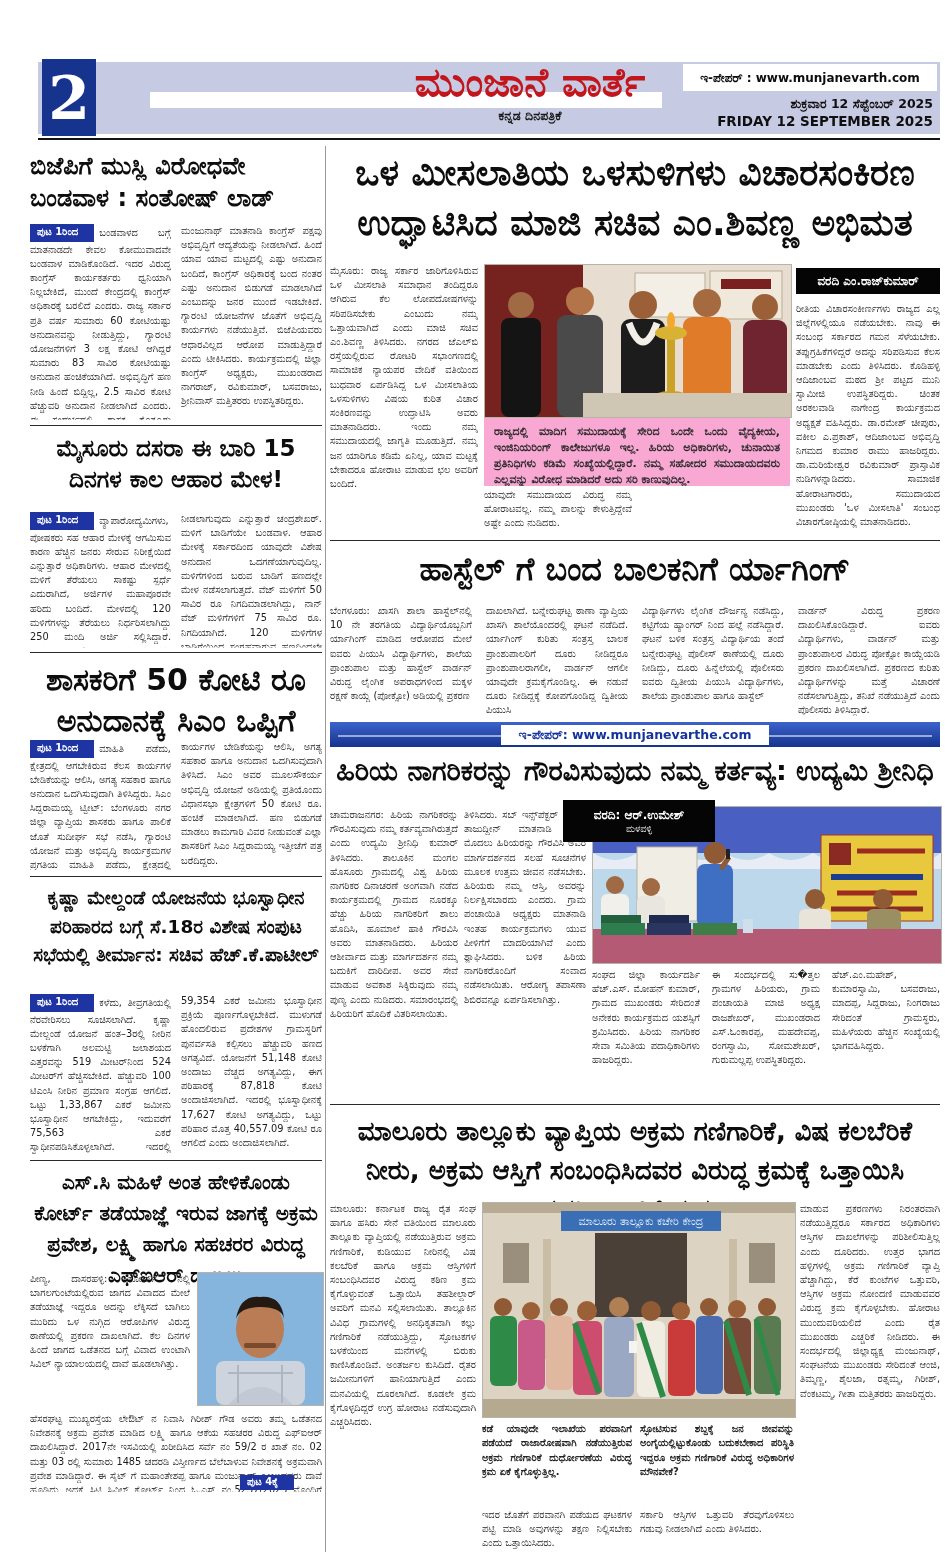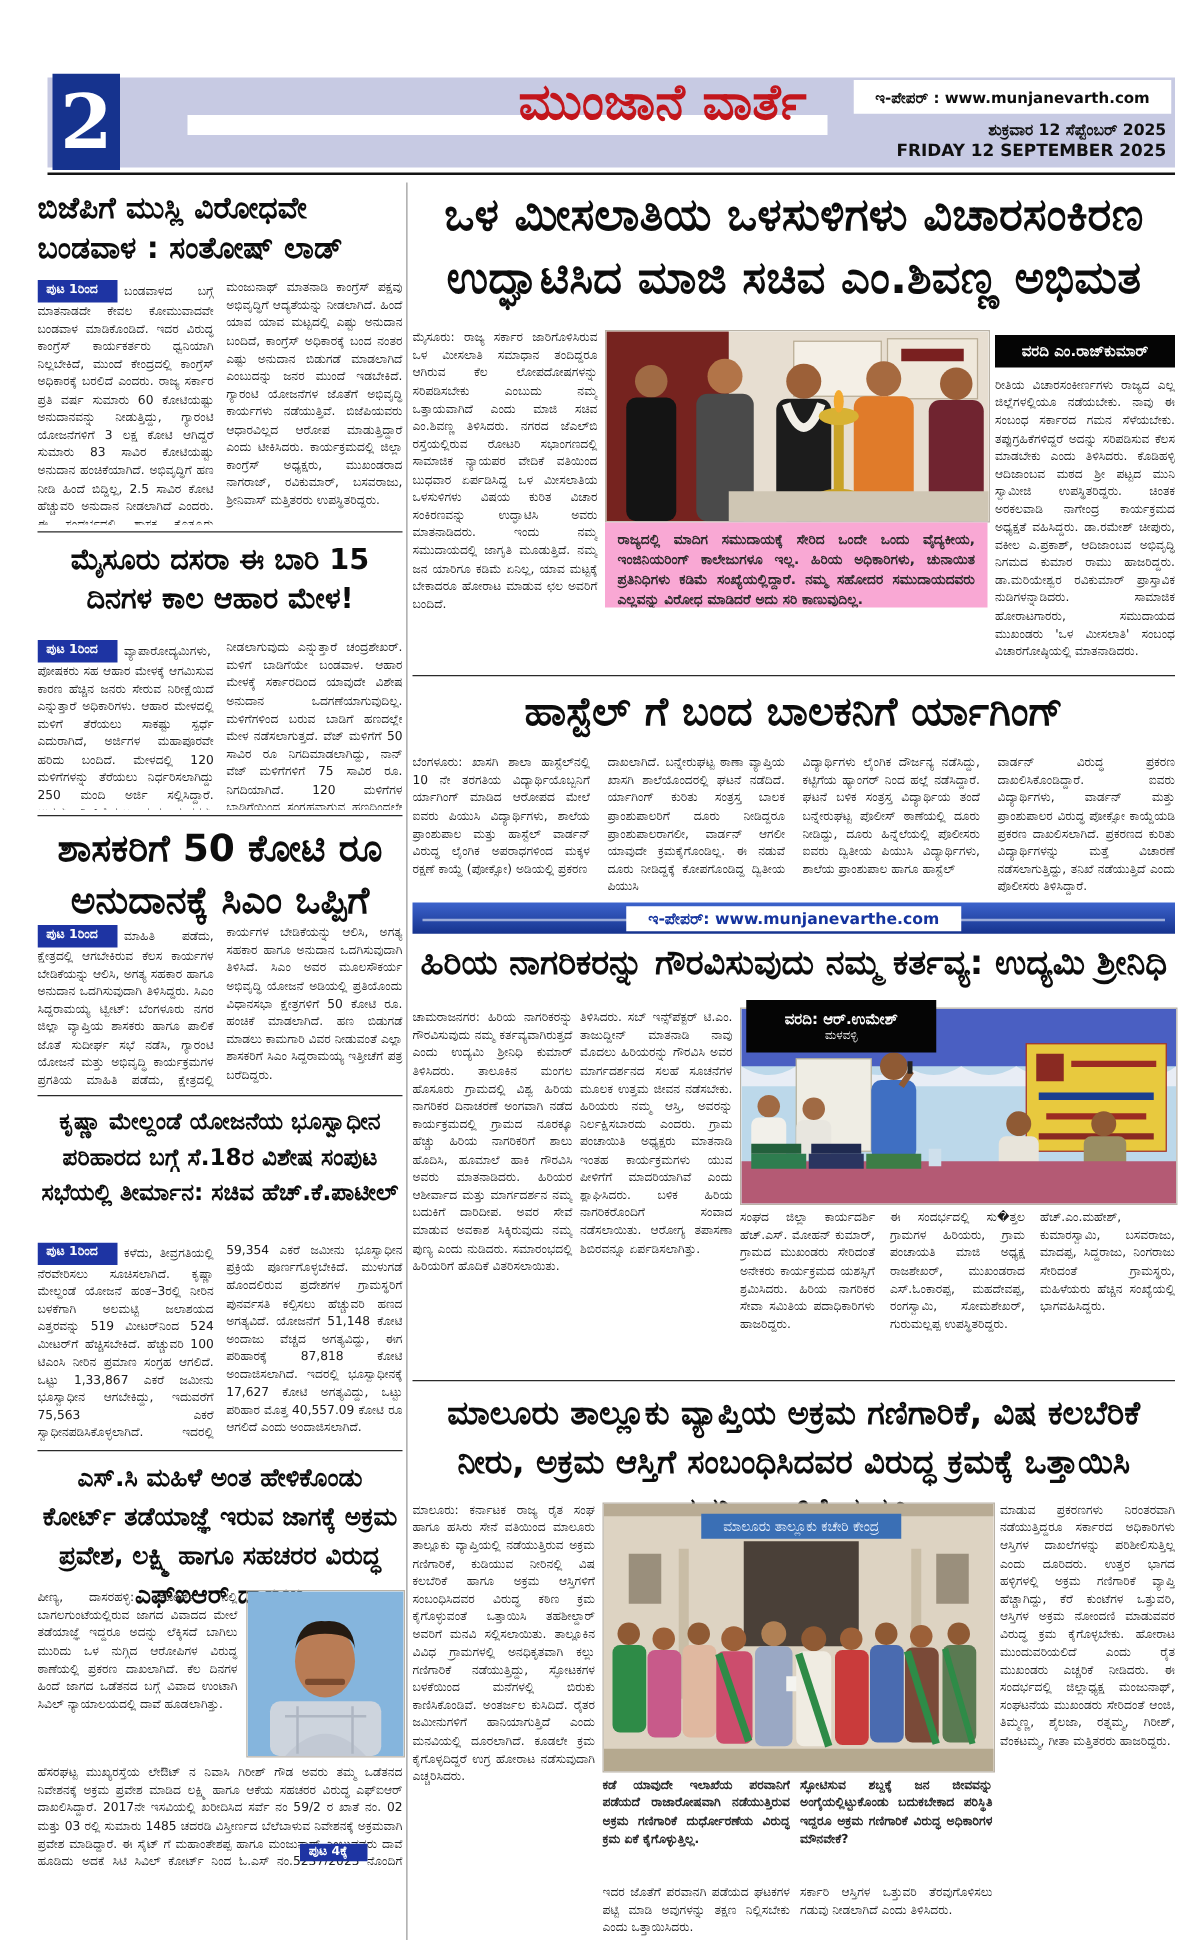--- a/index.html
+++ b/index.html
@@ -46,20 +46,21 @@
 <body>
 
 <div class="page">
 
   <div class="band"></div>
   <div class="pagenum-box">
     <span class="pagenum">2</span>
   </div>
   <div class="mast-strip"></div>
   <div class="masthead">ಮುಂಜಾನೆ ವಾರ್ತೆ</div>
+  <div class="mast-sub">ಕನ್ನಡ ದಿನಪತ್ರಿಕೆ</div>
   <div class="url-box">ಇ-ಪೇಪರ್ : www.munjanevarth.com</div>
   <div class="date-kn">ಶುಕ್ರವಾರ 12 ಸೆಪ್ಟೆಂಬರ್ 2025</div>
   <div class="date-en">FRIDAY 12 SEPTEMBER 2025</div>
   <div class="header-rule"></div>
 
   <div class="vrule" style="left:325px;top:146px;height:1406px;"></div>
 
   <div class="hl" style="left:30px;top:150px;width:292px;font-size:24px;">ಬಿಜೆಪಿಗೆ ಮುಸ್ಲಿ ವಿರೋಧವೇ ಬಂಡವಾಳ : ಸಂತೋಷ್ ಲಾಡ್</div>
   <div class="col" style="left:30px;top:224px;width:141px;height:196px;">
     <span class="plabel">ಪುಟ 1ರಿಂದ</span><span>ಬಂಡವಾಳದ ಬಗ್ಗೆ ಮಾತನಾಡದೇ ಕೇವಲ ಕೋಮುವಾದವೇ ಬಂಡವಾಳ ಮಾಡಿಕೊಂಡಿದೆ. ಇದರ ವಿರುದ್ಧ ಕಾಂಗ್ರೆಸ್ ಕಾರ್ಯಕರ್ತರು ಧ್ವನಿಯಾಗಿ ನಿಲ್ಲಬೇಕಿದೆ, ಮುಂದೆ ಕೇಂದ್ರದಲ್ಲಿ ಕಾಂಗ್ರೆಸ್ ಅಧಿಕಾರಕ್ಕೆ ಬರಲಿದೆ ಎಂದರು. ರಾಜ್ಯ ಸರ್ಕಾರ ಪ್ರತಿ ವರ್ಷ ಸುಮಾರು 60 ಕೋಟಿಯಷ್ಟು ಅನುದಾನವನ್ನು ನೀಡುತ್ತಿದ್ದು, ಗ್ಯಾರಂಟಿ ಯೋಜನೆಗಳಿಗೆ 3 ಲಕ್ಷ ಕೋಟಿ ಆಗಿದ್ದರೆ ಸುಮಾರು 83 ಸಾವಿರ ಕೋಟಿಯಷ್ಟು ಅನುದಾನ ಹಂಚಿಕೆಯಾಗಿದೆ. ಅಭಿವೃದ್ಧಿಗೆ ಹಣ ನೀಡಿ ಹಿಂದೆ ಬಿದ್ದಿಲ್ಲ, 2.5 ಸಾವಿರ ಕೋಟಿ ಹೆಚ್ಚುವರಿ ಅನುದಾನ ನೀಡಲಾಗಿದೆ ಎಂದರು. ಈ ಸಂದರ್ಭದಲ್ಲಿ ಶಾಸಕ ಕೊತ್ತೂರು ಮಂಜುನಾಥ್ ಹಾಗೂ ಮುಖಂಡರು ಇದ್ದರು.</span>
@@ -146,20 +147,21 @@
         <rect x="182" y="70" width="8" height="62" fill="#c9a227"></rect>
         <ellipse cx="186" cy="68" rx="16" ry="7" fill="#d8b233"></ellipse>
         <ellipse cx="186" cy="134" rx="20" ry="8" fill="#c9a227"></ellipse>
         <ellipse cx="186" cy="58" rx="4" ry="8" fill="#f2a javascript0" opacity="0"></ellipse>
         <ellipse cx="186" cy="56" rx="4" ry="9" fill="#f2a930"></ellipse>
       </g>
       <rect x="98" y="128" width="208" height="24" fill="#cfc6b4"></rect>
     </svg>
   </div>
   <div class="caption-box" style="left:484px;top:418px;width:286px;height:56px;">ರಾಜ್ಯದಲ್ಲಿ ಮಾದಿಗ ಸಮುದಾಯಕ್ಕೆ ಸೇರಿದ ಒಂದೇ ಒಂದು ವೈದ್ಯಕೀಯ, ಇಂಜಿನಿಯರಿಂಗ್ ಕಾಲೇಜುಗಳೂ ಇಲ್ಲ. ಹಿರಿಯ ಅಧಿಕಾರಿಗಳು, ಚುನಾಯಿತ ಪ್ರತಿನಿಧಿಗಳು ಕಡಿಮೆ ಸಂಖ್ಯೆಯಲ್ಲಿದ್ದಾರೆ. ನಮ್ಮ ಸಹೋದರ ಸಮುದಾಯದವರು ಎಲ್ಲವನ್ನು ವಿರೋಧ ಮಾಡಿದರೆ ಅದು ಸರಿ ಕಾಣುವುದಿಲ್ಲ.</div>
+  <div class="col" style="left:484px;top:488px;width:148px;height:48px;">ಯಾವುದೇ ಸಮುದಾಯದ ವಿರುದ್ಧ ನಮ್ಮ ಹೋರಾಟವಲ್ಲ. ನಮ್ಮ ಪಾಲನ್ನು ಕೇಳುತ್ತಿದ್ದೇವೆ ಅಷ್ಟೇ ಎಂದು ನುಡಿದರು.</div>
 
   <div class="byline-box" style="left:796px;top:268px;width:144px;height:26px;">
     <span class="byline-main">ವರದಿ ಎಂ.ರಾಜ್‌ಕುಮಾರ್</span>
   </div>
   <div class="col" style="left:796px;top:302px;width:144px;height:234px;">ರೀತಿಯ ವಿಚಾರಸಂಕೀರ್ಣಗಳು ರಾಜ್ಯದ ಎಲ್ಲ ಜಿಲ್ಲೆಗಳಲ್ಲಿಯೂ ನಡೆಯಬೇಕು. ನಾವು ಈ ಸಂಬಂಧ ಸರ್ಕಾರದ ಗಮನ ಸೆಳೆಯಬೇಕು. ತಪ್ಪುಗ್ರಹಿಕೆಗಳಿದ್ದರೆ ಅದನ್ನು ಸರಿಪಡಿಸುವ ಕೆಲಸ ಮಾಡಬೇಕು ಎಂದು ತಿಳಿಸಿದರು. ಕೊಡಿಹಳ್ಳಿ ಆದಿಜಾಂಬವ ಮಠದ ಶ್ರೀ ಪಟ್ಟದ ಮುನಿ ಸ್ವಾಮೀಜಿ ಉಪಸ್ಥಿತರಿದ್ದರು. ಚಿಂತಕ ಅರಕಲವಾಡಿ ನಾಗೇಂದ್ರ ಕಾರ್ಯಕ್ರಮದ ಅಧ್ಯಕ್ಷತೆ ವಹಿಸಿದ್ದರು. ಡಾ.ರಮೇಶ್ ಚೀಪುರು, ವಕೀಲ ಎ.ಪ್ರಕಾಶ್, ಆದಿಜಾಂಬವ ಅಭಿವೃದ್ಧಿ ನಿಗಮದ ಕುಮಾರ ರಾಮು ಹಾಜರಿದ್ದರು. ಡಾ.ಮರಿಯೇಶ್ವರ ರವಿಕುಮಾರ್ ಪ್ರಾಸ್ತಾವಿಕ ನುಡಿಗಳನ್ನಾಡಿದರು. ಸಾಮಾಜಿಕ ಹೋರಾಟಗಾರರು, ಸಮುದಾಯದ ಮುಖಂಡರು 'ಒಳ ಮೀಸಲಾತಿ' ಸಂಬಂಧ ವಿಚಾರಗೋಷ್ಠಿಯಲ್ಲಿ ಮಾತನಾಡಿದರು.</div>
   <div class="hrule" style="left:330px;top:540px;width:610px;"></div>
 
   <div class="hl" style="left:330px;top:548px;width:610px;font-size:32px;text-align:center;">ಹಾಸ್ಟೆಲ್ ಗೆ ಬಂದ ಬಾಲಕನಿಗೆ ರ್ಯಾಗಿಂಗ್</div>
   <div class="col" style="left:330px;top:604px;width:142px;height:112px;">ಬೆಂಗಳೂರು: ಖಾಸಗಿ ಶಾಲಾ ಹಾಸ್ಟೆಲ್‌ನಲ್ಲಿ 10 ನೇ ತರಗತಿಯ ವಿದ್ಯಾರ್ಥಿಯೊಬ್ಬನಿಗೆ ರ್ಯಾಗಿಂಗ್ ಮಾಡಿದ ಆರೋಪದ ಮೇಲೆ ಐವರು ಪಿಯುಸಿ ವಿದ್ಯಾರ್ಥಿಗಳು, ಶಾಲೆಯ ಪ್ರಾಂಶುಪಾಲ ಮತ್ತು ಹಾಸ್ಟೆಲ್ ವಾರ್ಡನ್ ವಿರುದ್ಧ ಲೈಂಗಿಕ ಅಪರಾಧಗಳಿಂದ ಮಕ್ಕಳ ರಕ್ಷಣೆ ಕಾಯ್ದೆ (ಪೋಕ್ಸೋ) ಅಡಿಯಲ್ಲಿ ಪ್ರಕರಣ</div>
   <div class="col" style="left:486px;top:604px;width:142px;height:112px;">ದಾಖಲಾಗಿದೆ. ಬನ್ನೇರುಘಟ್ಟ ಠಾಣಾ ವ್ಯಾಪ್ತಿಯ ಖಾಸಗಿ ಶಾಲೆಯೊಂದರಲ್ಲಿ ಘಟನೆ ನಡೆದಿದೆ. ರ್ಯಾಗಿಂಗ್ ಕುರಿತು ಸಂತ್ರಸ್ತ ಬಾಲಕ ಪ್ರಾಂಶುಪಾಲರಿಗೆ ದೂರು ನೀಡಿದ್ದರೂ ಪ್ರಾಂಶುಪಾಲರಾಗಲೀ, ವಾರ್ಡನ್ ಆಗಲೀ ಯಾವುದೇ ಕ್ರಮಕೈಗೊಂಡಿಲ್ಲ. ಈ ನಡುವೆ ದೂರು ನೀಡಿದ್ದಕ್ಕೆ ಕೋಪಗೊಂಡಿದ್ದ ದ್ವಿತೀಯ ಪಿಯುಸಿ</div>
@@ -208,21 +210,21 @@
 
       <rect x="0" y="122" width="348" height="34" fill="#b45a74"></rect>
       <rect x="8" y="116" width="44" height="12" fill="#2e7d4f"></rect>
       <rect x="54" y="116" width="44" height="12" fill="#2a3560"></rect>
       <rect x="100" y="116" width="44" height="12" fill="#3d7d46"></rect>
       <rect x="8" y="108" width="40" height="8" fill="#23603c"></rect>
       <rect x="56" y="108" width="40" height="8" fill="#1f2a50"></rect>
       <rect x="150" y="112" width="10" height="14" fill="#cfe0ec"></rect>
     </svg>
   </div>
-  <div class="byline-box" style="left:597px;top:800px;width:152px;height:42px;">
+  <div class="byline-box" style="left:563px;top:800px;width:152px;height:42px;">
     <span class="byline-main">ವರದಿ: ಆರ್.ಉಮೇಶ್</span>
     <span class="byline-sub">ಮಳವಳ್ಳಿ</span>
   </div>
   <div class="col" style="left:592px;top:968px;width:108px;height:132px;">ಸಂಘದ ಜಿಲ್ಲಾ ಕಾರ್ಯದರ್ಶಿ ಹೆಚ್.ಎಸ್. ಮೋಹನ್ ಕುಮಾರ್, ಗ್ರಾಮದ ಮುಖಂಡರು ಸೇರಿದಂತೆ ಅನೇಕರು ಕಾರ್ಯಕ್ರಮದ ಯಶಸ್ಸಿಗೆ ಶ್ರಮಿಸಿದರು. ಹಿರಿಯ ನಾಗರಿಕರ ಸೇವಾ ಸಮಿತಿಯ ಪದಾಧಿಕಾರಿಗಳು ಹಾಜರಿದ್ದರು.</div>
   <div class="col" style="left:712px;top:968px;width:108px;height:132px;">ಈ ಸಂದರ್ಭದಲ್ಲಿ ಸು�ತ್ತಲ ಗ್ರಾಮಗಳ ಹಿರಿಯರು, ಗ್ರಾಮ ಪಂಚಾಯತಿ ಮಾಜಿ ಅಧ್ಯಕ್ಷ ರಾಜಶೇಖರ್, ಮುಖಂಡರಾದ ಎಸ್.ಓಂಕಾರಪ್ಪ, ಮಹದೇವಪ್ಪ, ರಂಗಸ್ವಾಮಿ, ಸೋಮಶೇಖರ್, ಗುರುಮಲ್ಲಪ್ಪ ಉಪಸ್ಥಿತರಿದ್ದರು.</div>
   <div class="col" style="left:832px;top:968px;width:108px;height:132px;">ಹೆಚ್.ಎಂ.ಮಹೇಶ್, ಕುಮಾರಸ್ವಾಮಿ, ಬಸವರಾಜು, ಮಾದಪ್ಪ, ಸಿದ್ದರಾಜು, ನಿಂಗರಾಜು ಸೇರಿದಂತೆ ಗ್ರಾಮಸ್ಥರು, ಮಹಿಳೆಯರು ಹೆಚ್ಚಿನ ಸಂಖ್ಯೆಯಲ್ಲಿ ಭಾಗವಹಿಸಿದ್ದರು.</div>
   <div class="hrule" style="left:330px;top:1104px;width:610px;"></div>
 
   <div class="hl" style="left:330px;top:1112px;width:610px;font-size:26px;text-align:center;line-height:1.5;">ಮಾಲೂರು ತಾಲ್ಲೂಕು ವ್ಯಾಪ್ತಿಯ ಅಕ್ರಮ ಗಣಿಗಾರಿಕೆ, ವಿಷ ಕಲಬೆರಿಕೆ ನೀರು, ಅಕ್ರಮ ಆಸ್ತಿಗೆ ಸಂಬಂಧಿಸಿದವರ ವಿರುದ್ಧ ಕ್ರಮಕ್ಕೆ ಒತ್ತಾಯಿಸಿ ತಹಶೀಲ್ದಾರ್‌ಗೆ ಮನವಿ</div>
   <div class="col" style="left:330px;top:1202px;width:146px;height:348px;">ಮಾಲೂರು: ಕರ್ನಾಟಕ ರಾಜ್ಯ ರೈತ ಸಂಘ ಹಾಗೂ ಹಸಿರು ಸೇನೆ ವತಿಯಿಂದ ಮಾಲೂರು ತಾಲ್ಲೂಕು ವ್ಯಾಪ್ತಿಯಲ್ಲಿ ನಡೆಯುತ್ತಿರುವ ಅಕ್ರಮ ಗಣಿಗಾರಿಕೆ, ಕುಡಿಯುವ ನೀರಿನಲ್ಲಿ ವಿಷ ಕಲಬೆರಿಕೆ ಹಾಗೂ ಅಕ್ರಮ ಆಸ್ತಿಗಳಿಗೆ ಸಂಬಂಧಿಸಿದವರ ವಿರುದ್ಧ ಕಠಿಣ ಕ್ರಮ ಕೈಗೊಳ್ಳುವಂತೆ ಒತ್ತಾಯಿಸಿ ತಹಶೀಲ್ದಾರ್ ಅವರಿಗೆ ಮನವಿ ಸಲ್ಲಿಸಲಾಯಿತು. ತಾಲ್ಲೂಕಿನ ವಿವಿಧ ಗ್ರಾಮಗಳಲ್ಲಿ ಅನಧಿಕೃತವಾಗಿ ಕಲ್ಲು ಗಣಿಗಾರಿಕೆ ನಡೆಯುತ್ತಿದ್ದು, ಸ್ಫೋಟಕಗಳ ಬಳಕೆಯಿಂದ ಮನೆಗಳಲ್ಲಿ ಬಿರುಕು ಕಾಣಿಸಿಕೊಂಡಿವೆ. ಅಂತರ್ಜಲ ಕುಸಿದಿದೆ. ರೈತರ ಜಮೀನುಗಳಿಗೆ ಹಾನಿಯಾಗುತ್ತಿದೆ ಎಂದು ಮನವಿಯಲ್ಲಿ ದೂರಲಾಗಿದೆ. ಕೂಡಲೇ ಕ್ರಮ ಕೈಗೊಳ್ಳದಿದ್ದರೆ ಉಗ್ರ ಹೋರ‍ಾಟ ನಡೆಸುವುದಾಗಿ ಎಚ್ಚರಿಸಿದರು.</div>

